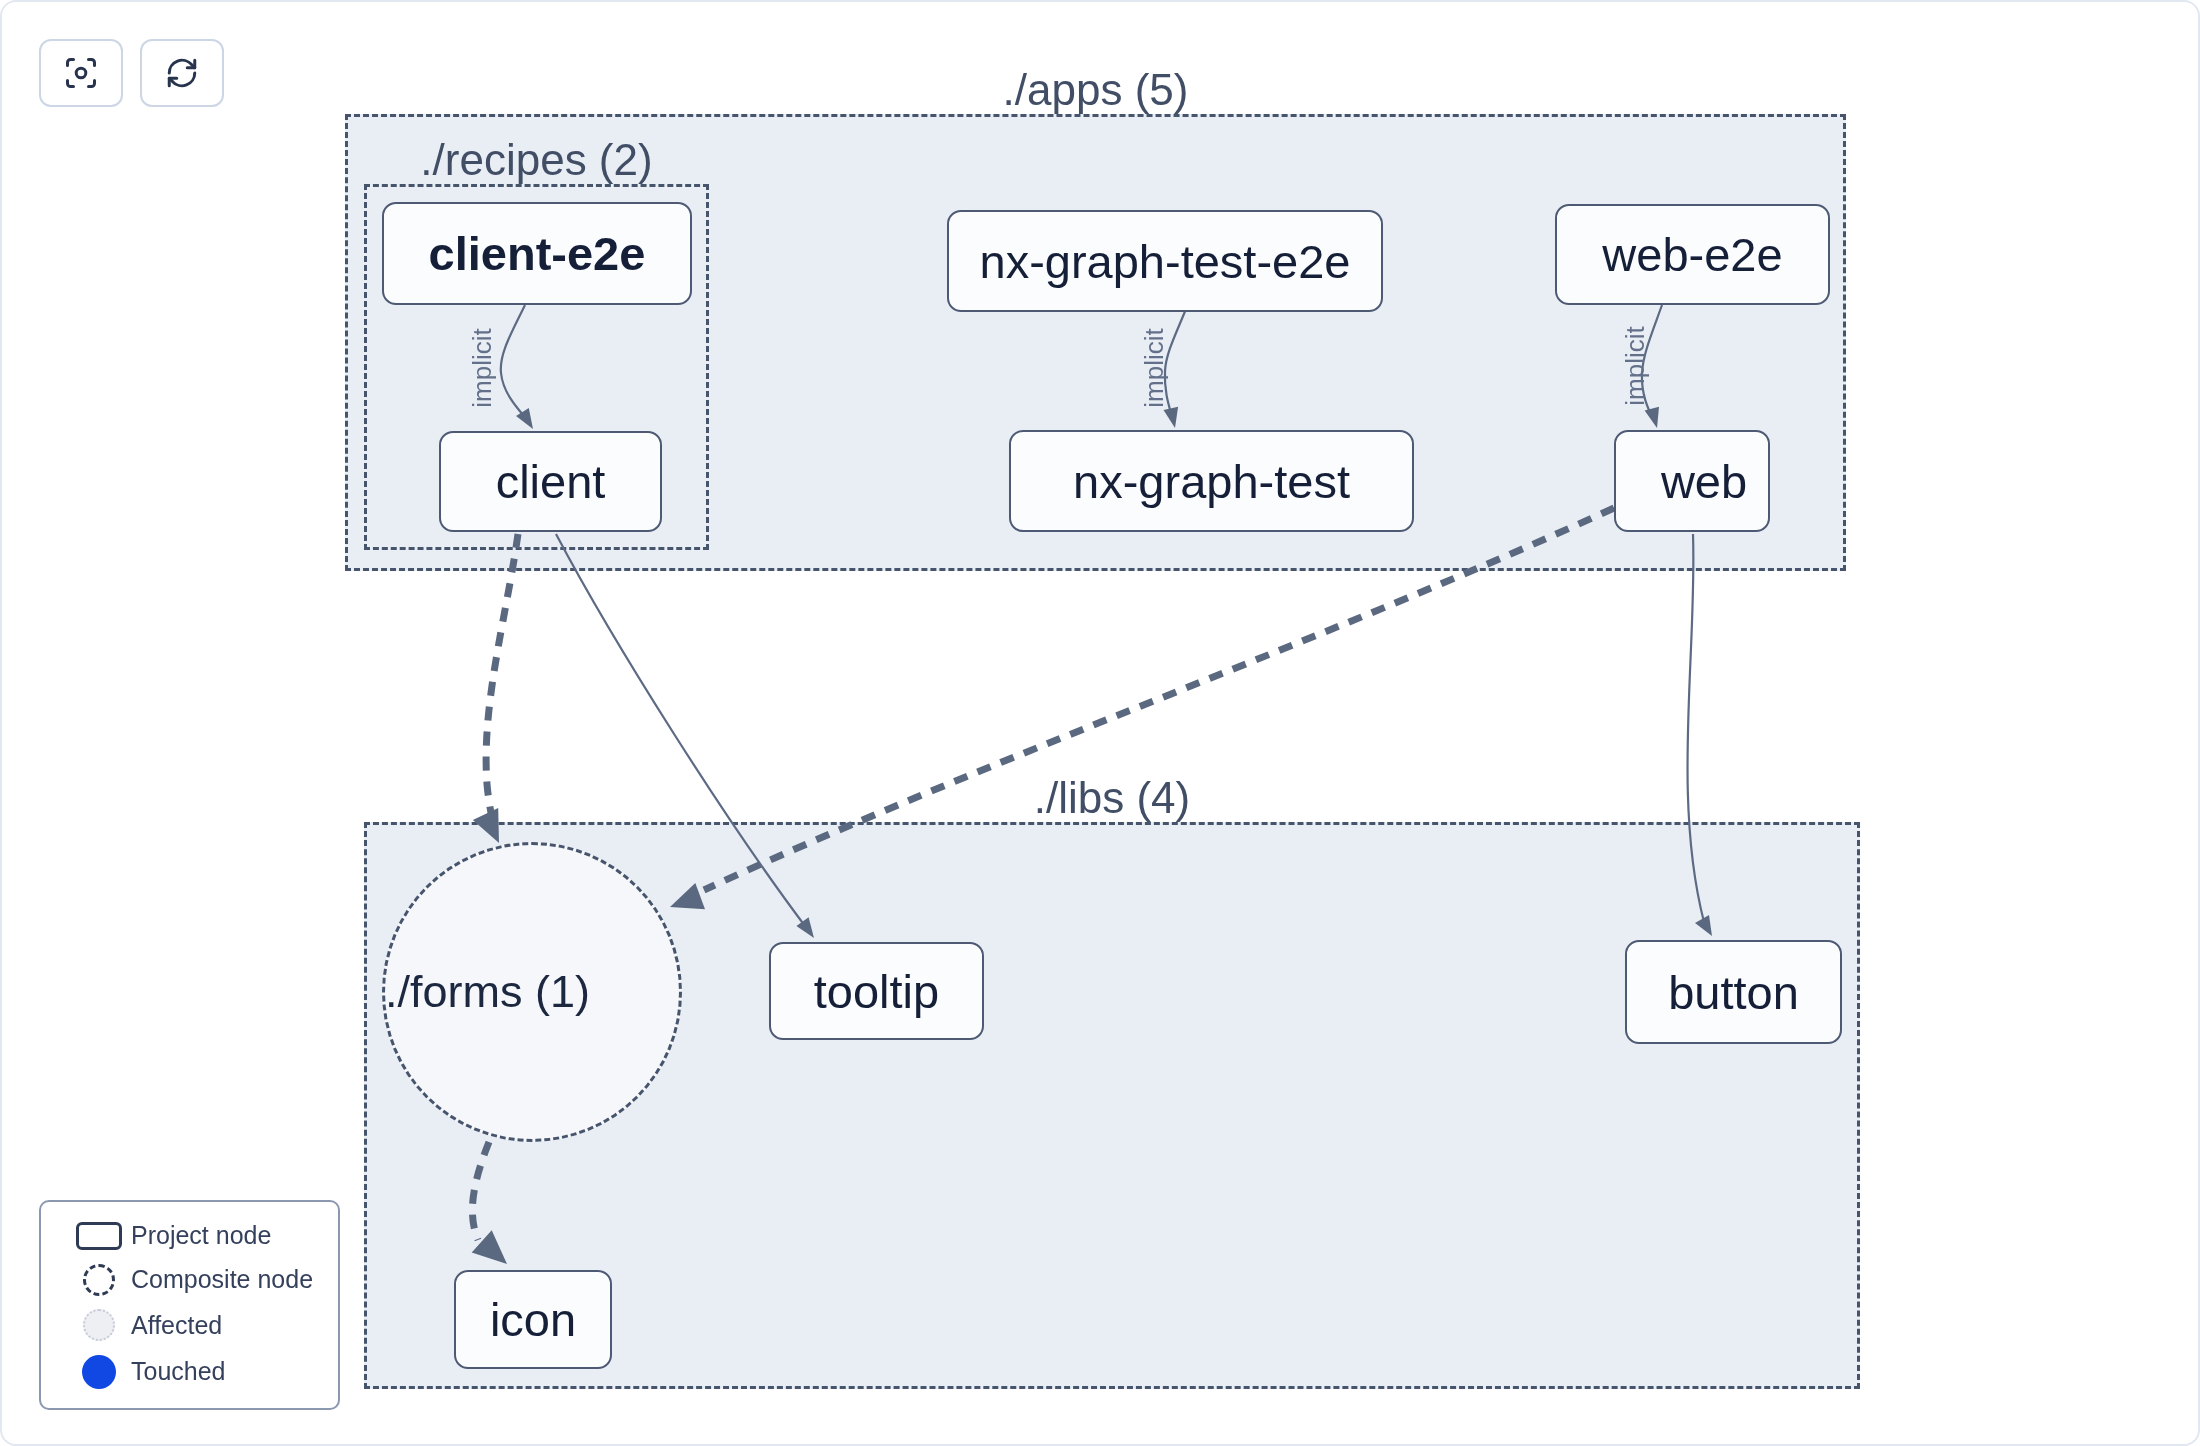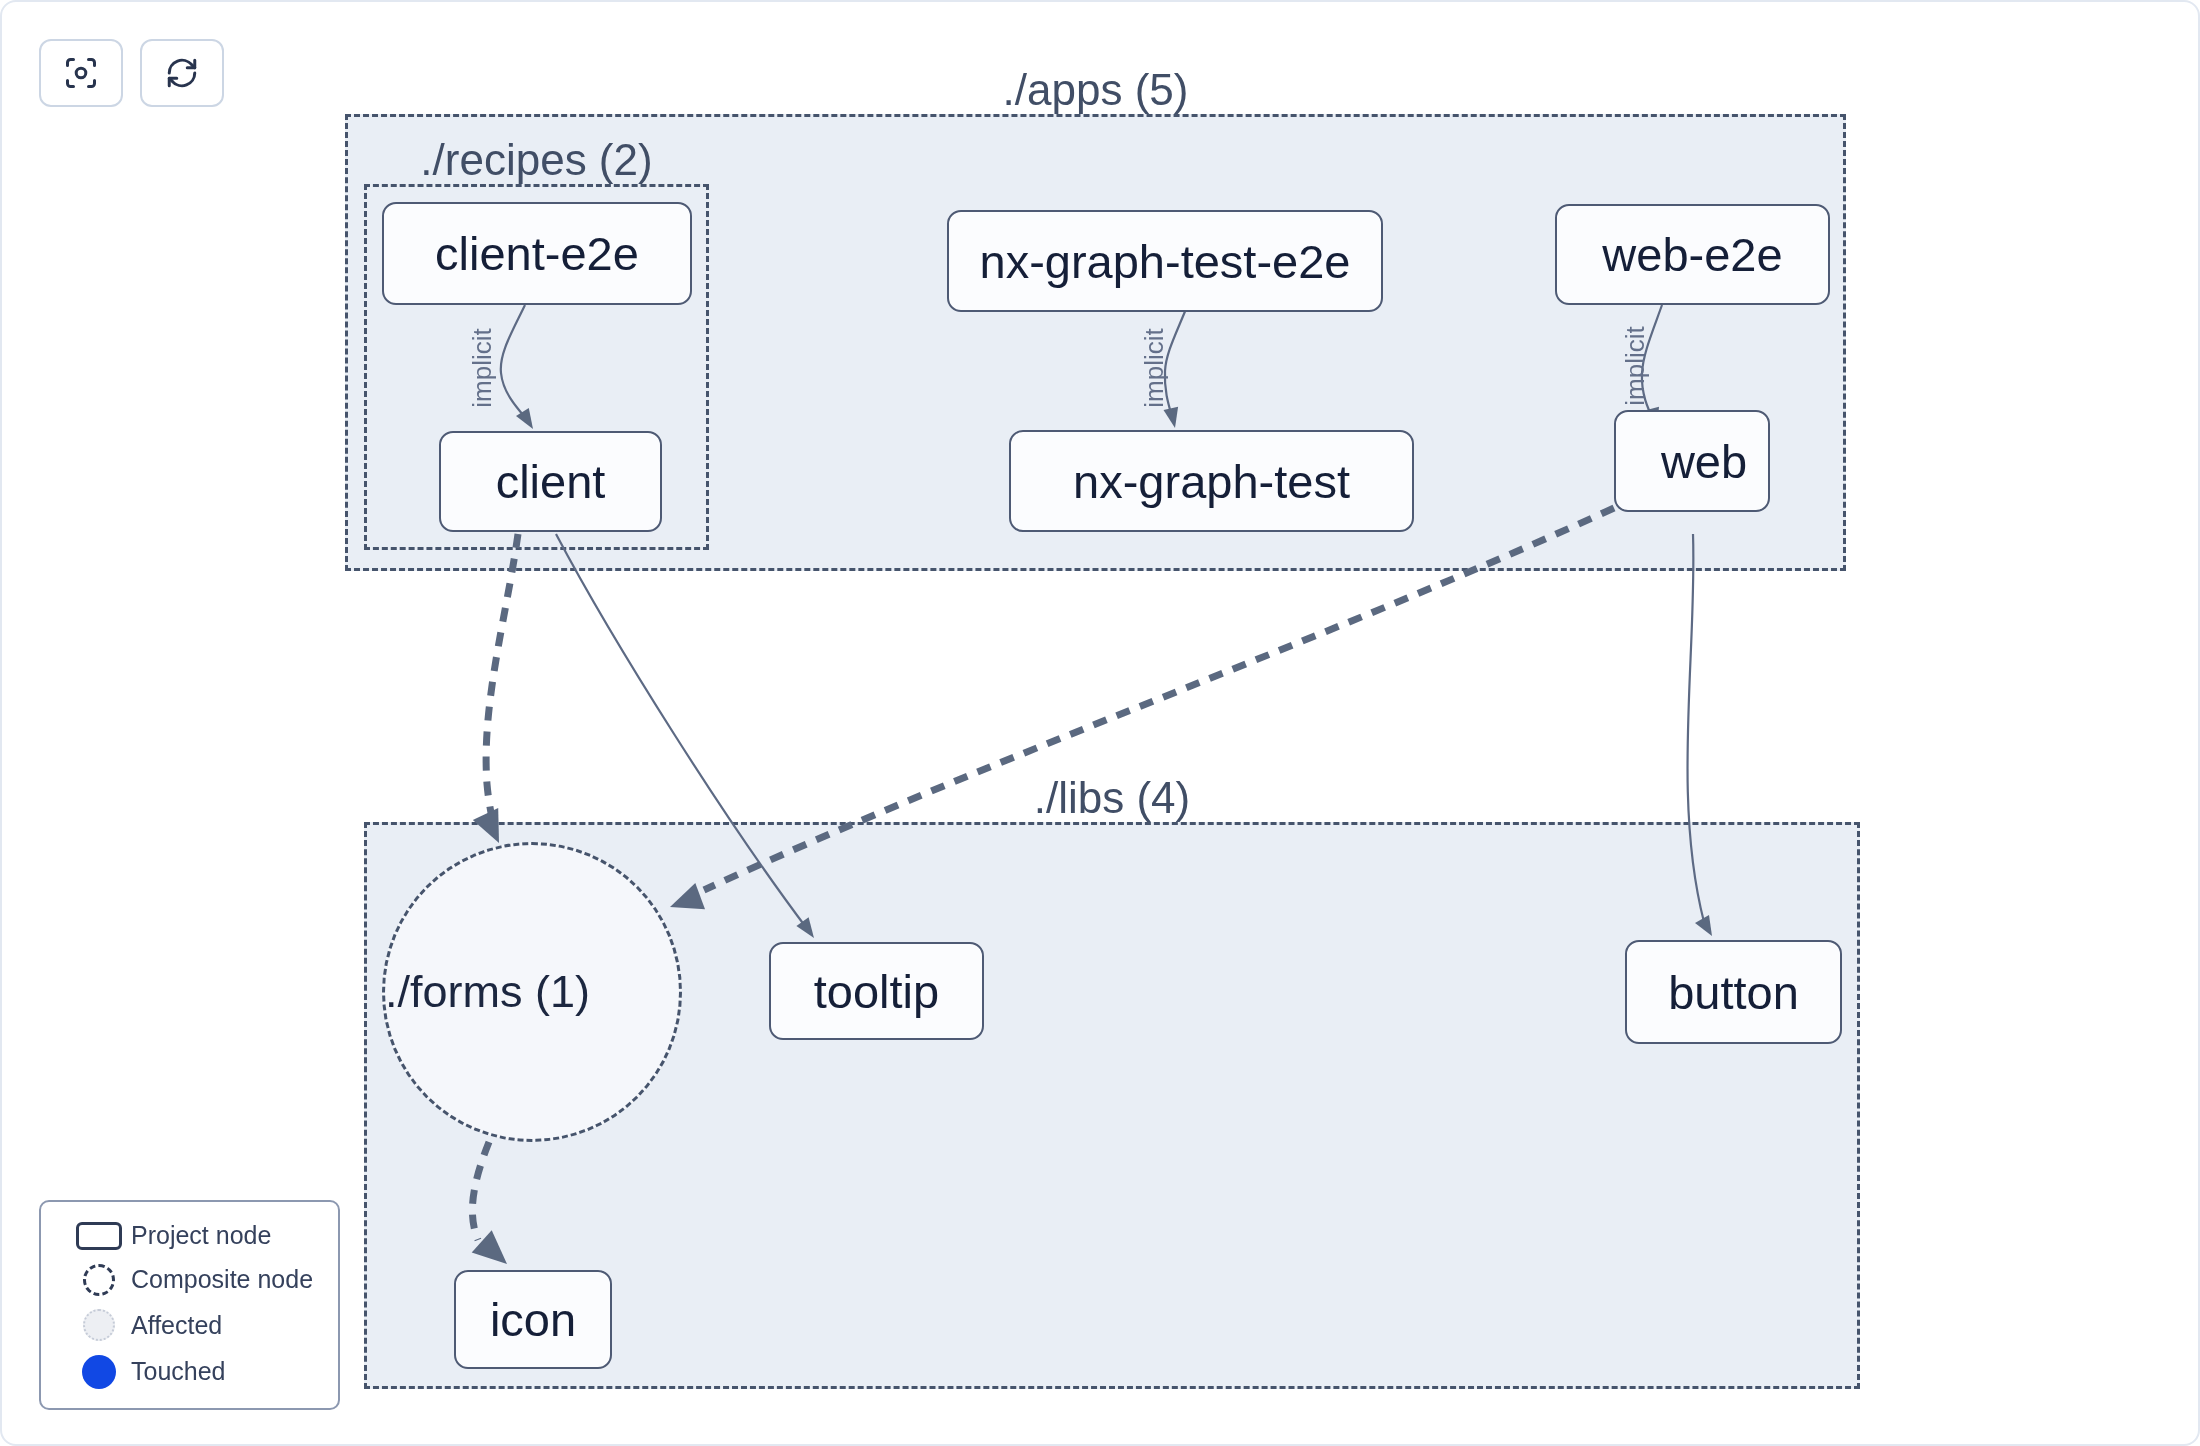--- a/index.html
+++ b/index.html
@@ -61,26 +61,26 @@
   
   .node {
     position:absolute;
     background:#fbfcfe;
     border:2.5px solid #4e5a74;
     border-radius:14px;
     display:flex; align-items:center; justify-content:center;
     font-size:47px; color:#151f38;
     white-space:nowrap; cursor:pointer;
   }
-  #node-client-e2e        { left:380px;  top:200px;  width:310px; height:103px; }
+  #node-client-e2e        { left:380px;  top:200px;  width:310px; height:103px;font-weight:bold; }
   #node-nx-graph-test-e2e { left:945px;  top:208px;  width:436px; height:102px; }
   #node-web-e2e           { left:1553px; top:202px;  width:275px; height:101px; }
   #node-client            { left:437px;  top:429px;  width:223px; height:101px; }
   #node-nx-graph-test     { left:1007px; top:428px;  width:405px; height:102px; }
-  #node-web               { left:1612px; top:408px;  width:156px; height:102px;padding-left:24px; }
+  #node-web               { left:1612px; top:428px;  width:156px; height:102px;padding-left:24px; }
   #node-tooltip           { left:767px;  top:940px;  width:215px; height:98px;  }
   #node-button            { left:1623px; top:938px;  width:217px; height:104px; }
   #node-icon              { left:452px;  top:1268px; width:158px; height:99px;  }
 
   
   #legend {
     position:absolute; left:37px; top:1198px; width:301px; height:210px;
     background:#fff; border:2px solid #8c98b0; border-radius:10px;
     display:flex; flex-direction:column; justify-content:space-evenly;
     padding:6px 12px;

